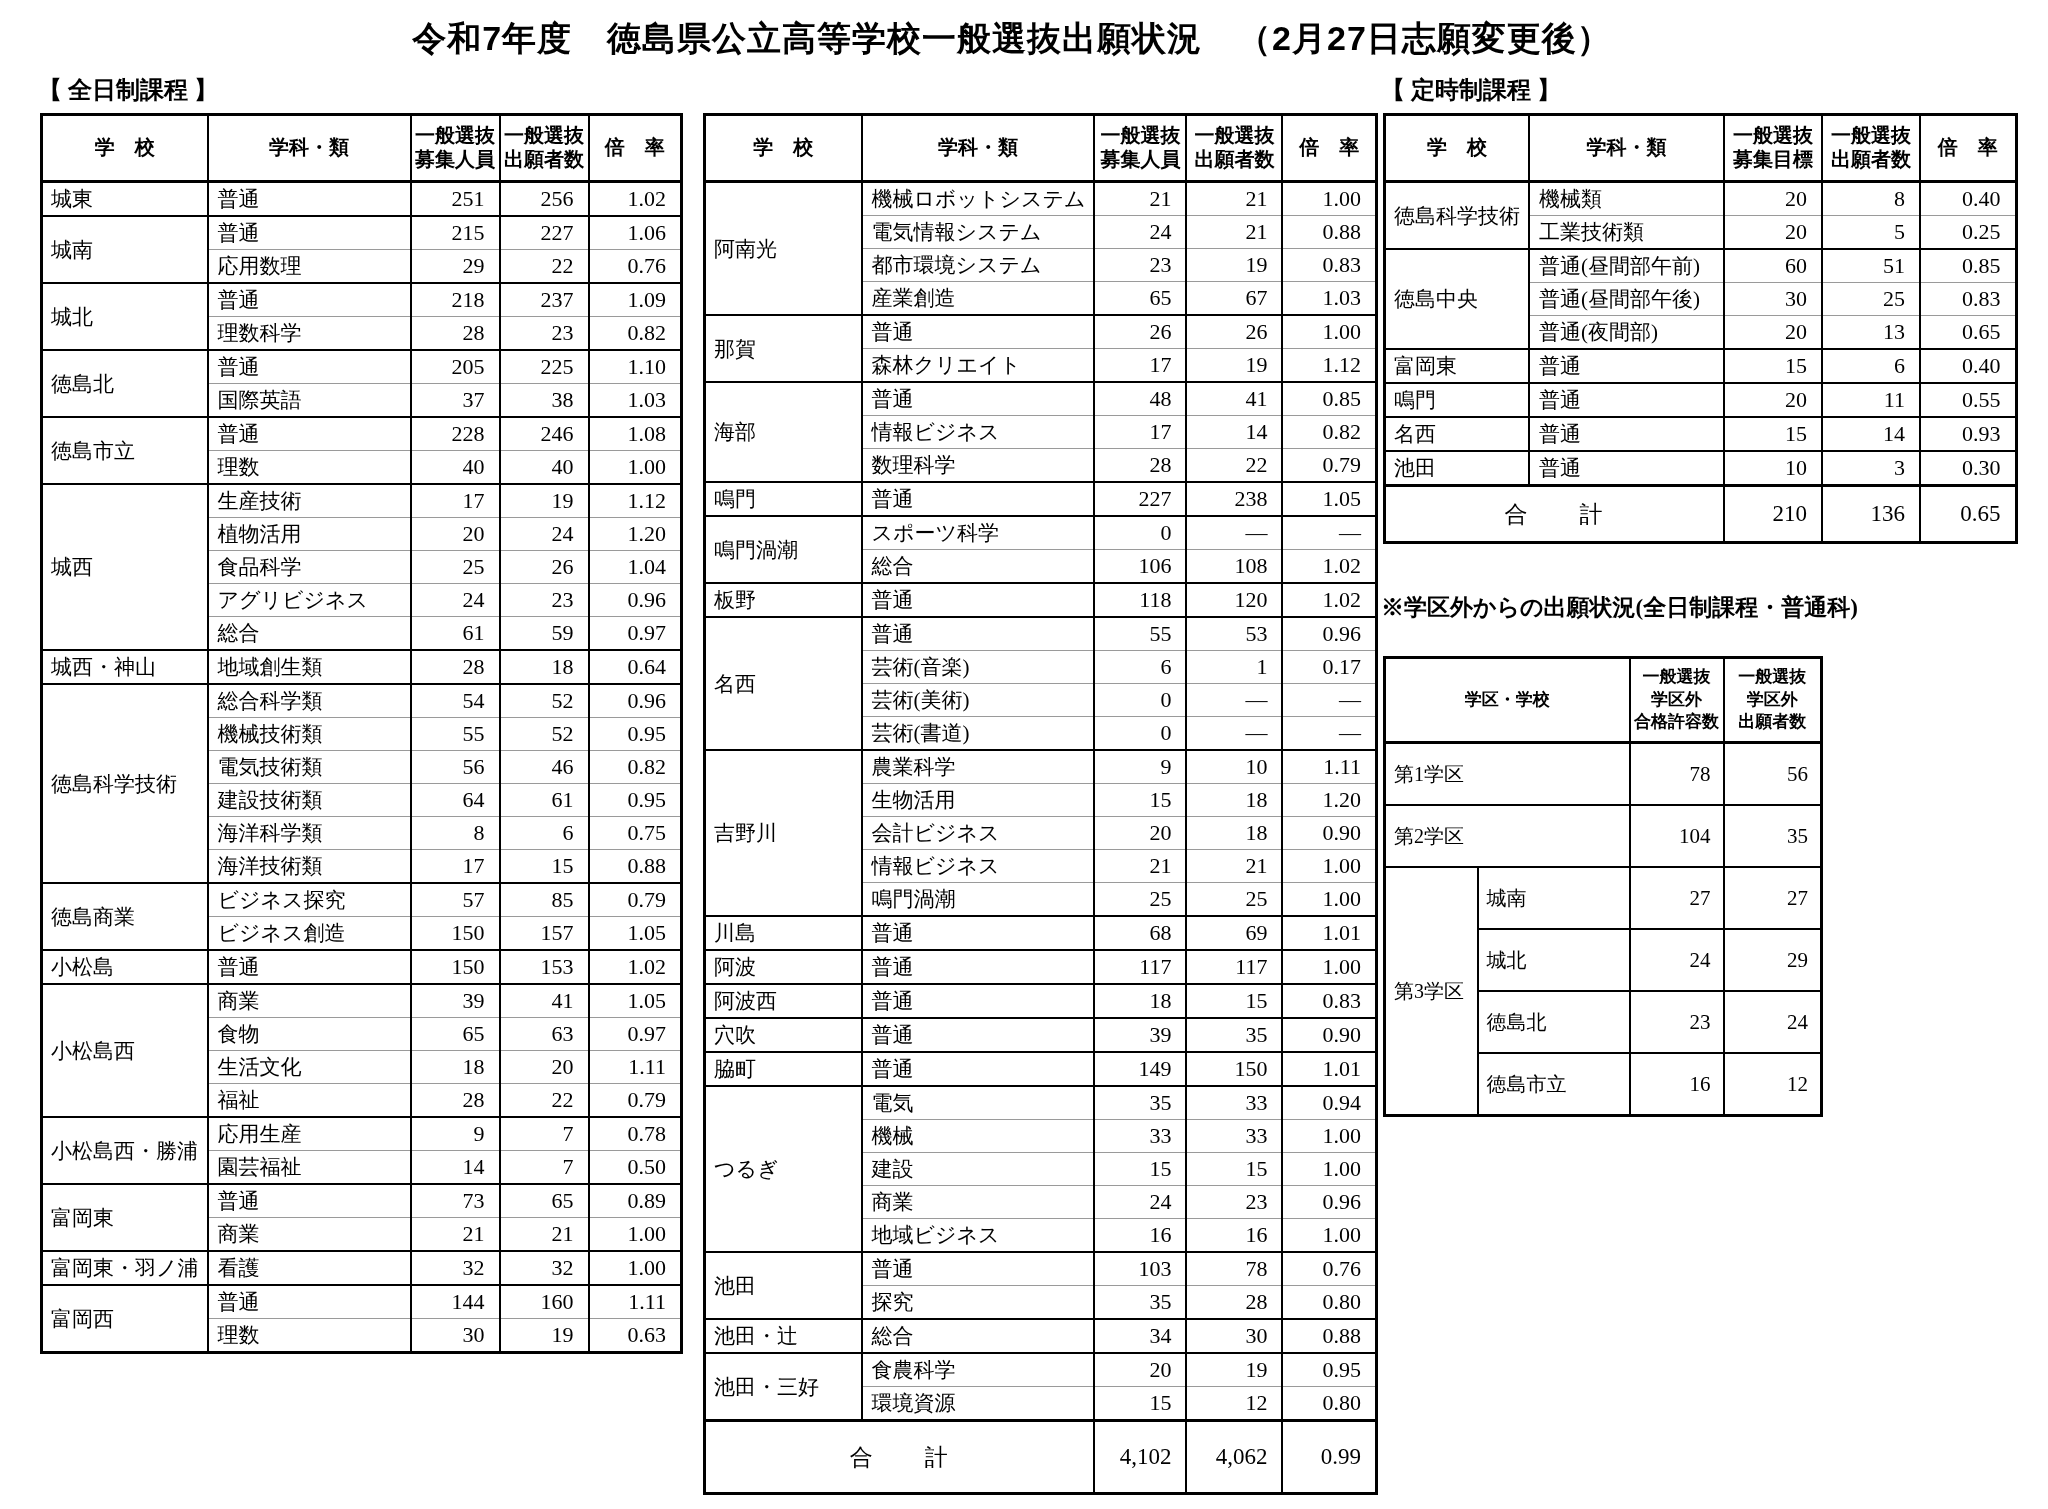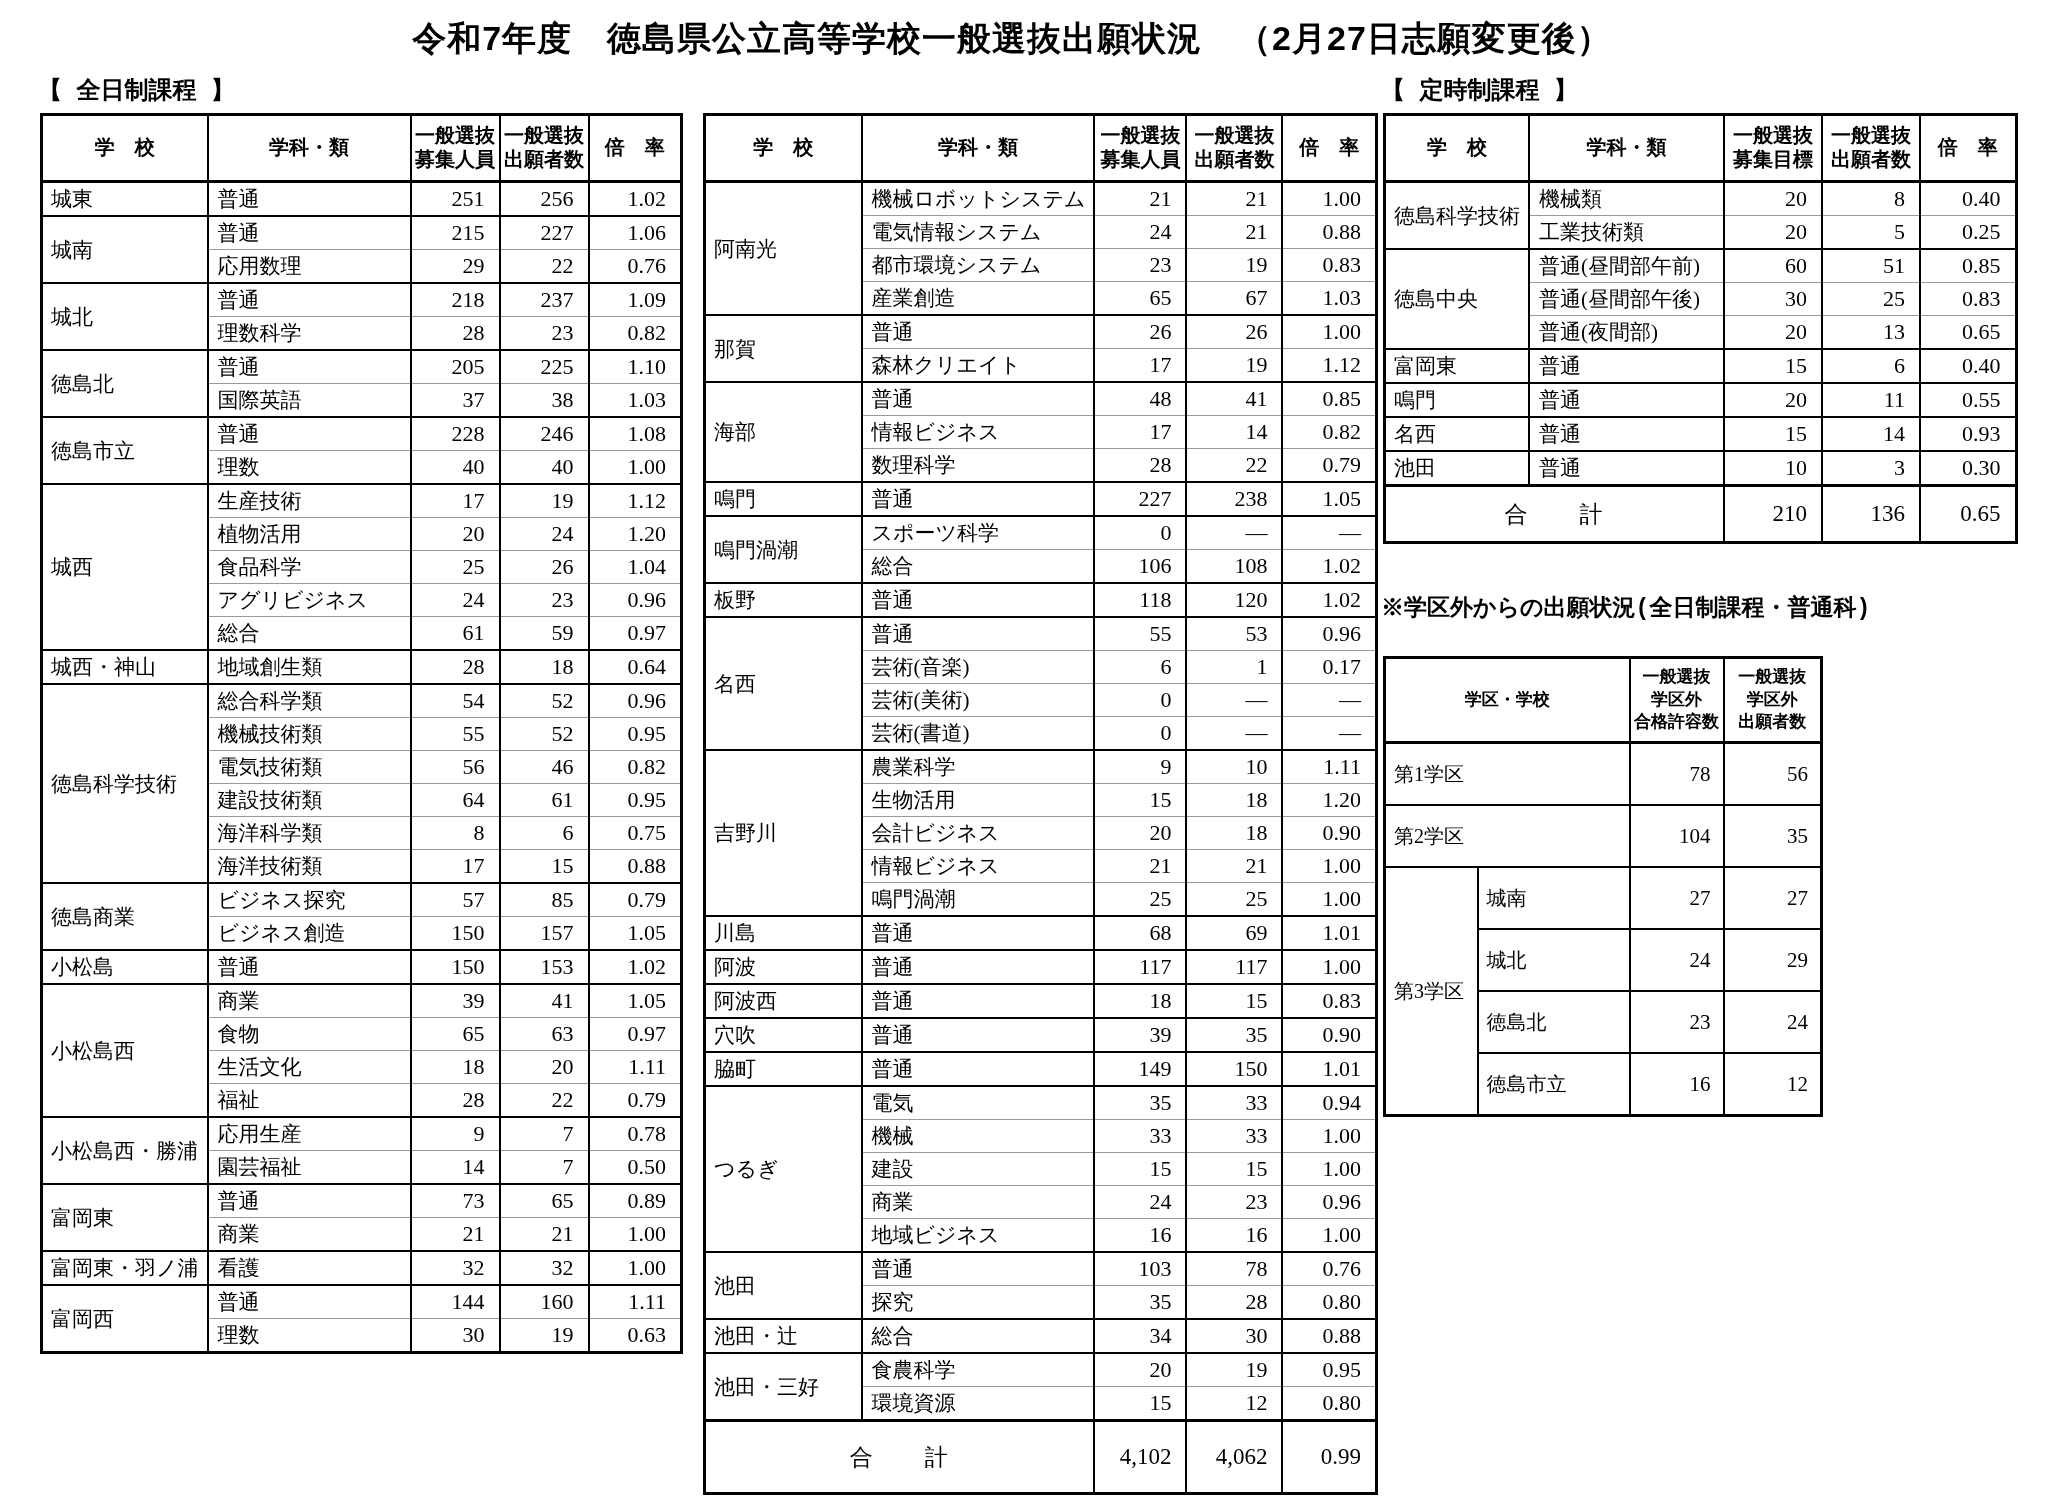--- a/index.html
+++ b/index.html
@@ -6,21 +6,21 @@
   body{
     width:2048px;height:1509px;position:relative;background:#ffffff;
     font-family:"Liberation Serif", serif;color:#000;
   }
   .page-title{
     position:absolute;top:16px;left:0;width:2024px;text-align:center;
     font-family:"Liberation Sans", sans-serif;font-weight:bold;font-size:34px;
     letter-spacing:1px;
   }
   .section-label{
-    position:absolute;font-family:Liberation Mono, monospace;
+    position:absolute;font-family:Liberation Serif, serif;
     font-weight:bold;font-size:24px;white-space:nowrap;
   }
   #label-fulltime{left:38px;top:74px;}
   #label-parttime{left:1381px;top:74px;}
   #label-district{left:1381px;top:592px;font-size:23px;}
 
   table{border-collapse:collapse;table-layout:fixed;position:absolute;background:#fff;}
   table, .bt{border:3px solid #000;}
 
   

